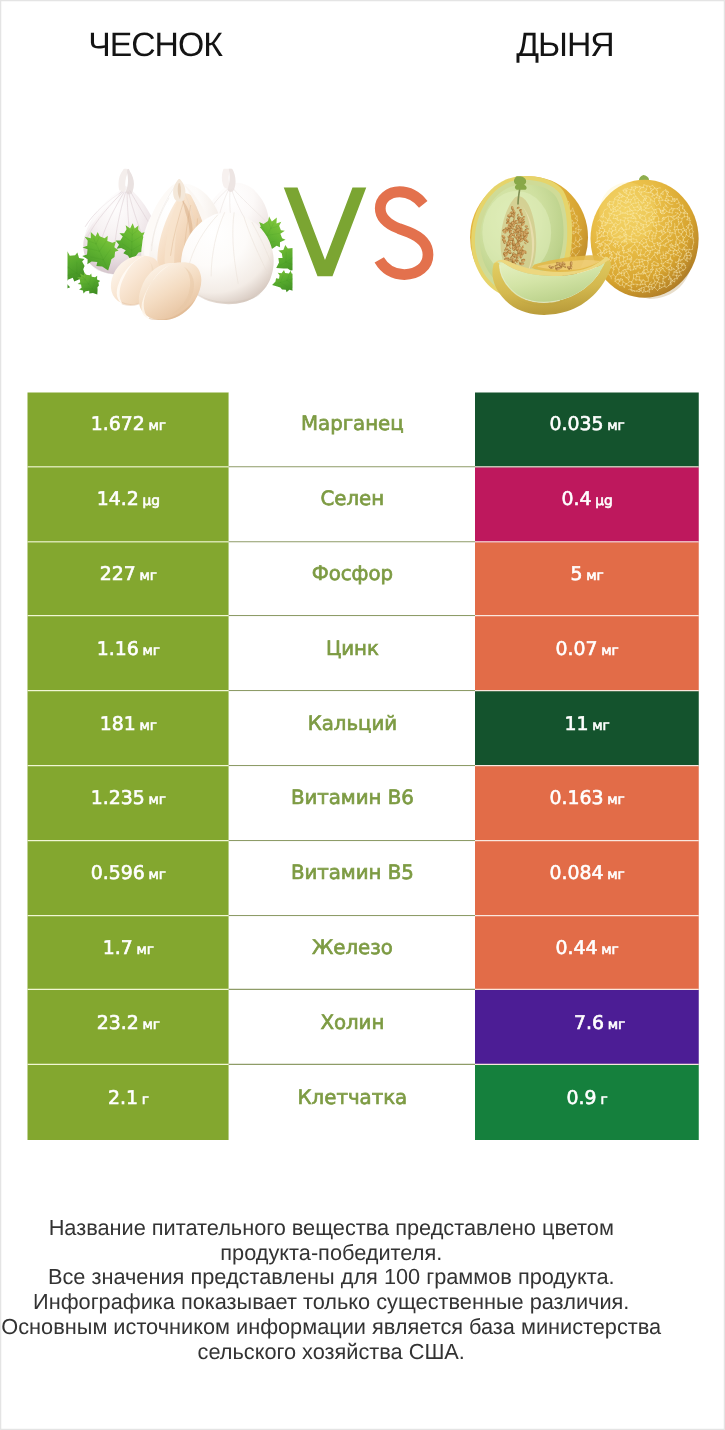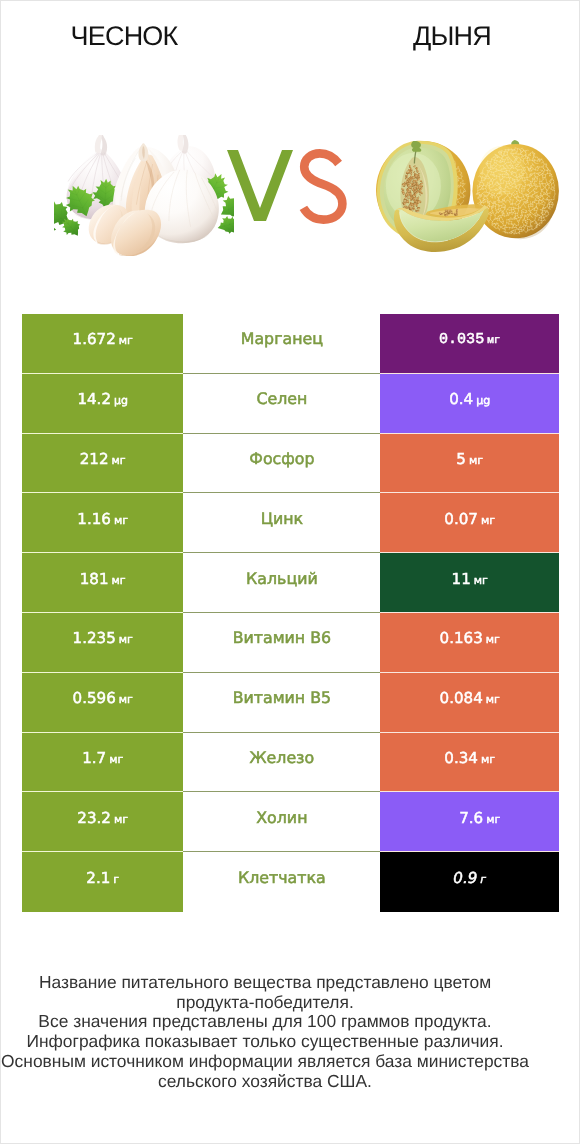--- a/index.html
+++ b/index.html
@@ -3025,29 +3025,29 @@
       </path>
     <path id="vsS" d="M337.6 162.5 C332.6 156.1 325.9 152.4 318.7 152.4 C309.9 152.4 303.2 158.1 303.2 165.7 C303.2 173.4 309.1 178.2 318.3 181.9 L325.9 184.7 C335.1 188.3 341.4 194.4 341.4 202.8 C341.4 212.1 333.4 218.6 322.5 218.6 C313.7 218.6 306.6 214.1 302.4 206.9" fill="none" stroke-width="8.6" stroke="#e3714d">
         <title>S</title>
       </path>
   </svg>
   <table class="tbl">
       <tbody id="tbody">
         <tr>
           <td class="cL" style="background: rgb(131, 167, 47); border-bottom-color: rgb(241, 247, 211);"><span class="num">1.672</span><span class="unit">мг</span></td>
           <td class="cM" style="border-bottom-color: rgb(142, 156, 104);"><span class="nm" style="color: rgb(125, 155, 67);">Марганец</span></td>
-          <td class="cR" style="background: #701a75; border-bottom-color: rgb(250, 231, 222); font-family: Liberation Mono, monospace;"><span class="num">0.035</span><span class="unit">мг</span></td>
+          <td class="cR" style="background: #14532d; border-bottom-color: rgb(250, 231, 222);"><span class="num">0.035</span><span class="unit">мг</span></td>
         </tr>
         <tr>
           <td class="cL" style="background: rgb(131, 167, 47); border-bottom-color: rgb(241, 247, 211);"><span class="num">14.2</span><span class="unit">µg</span></td>
           <td class="cM" style="border-bottom-color: rgb(142, 156, 104);"><span class="nm" style="color: rgb(125, 155, 67);">Селен</span></td>
-          <td class="cR" style="background: #8b5cf6; border-bottom-color: rgb(250, 231, 222);"><span class="num">0.4</span><span class="unit">µg</span></td>
+          <td class="cR" style="background: #be185d; border-bottom-color: rgb(250, 231, 222);"><span class="num">0.4</span><span class="unit">µg</span></td>
         </tr>
         <tr>
-          <td class="cL" style="background: rgb(131, 167, 47); border-bottom-color: rgb(241, 247, 211);"><span class="num">212</span><span class="unit">мг</span></td>
+          <td class="cL" style="background: rgb(131, 167, 47); border-bottom-color: rgb(241, 247, 211);"><span class="num">227</span><span class="unit">мг</span></td>
           <td class="cM" style="border-bottom-color: rgb(142, 156, 104);"><span class="nm" style="color: rgb(125, 155, 67);">Фосфор</span></td>
           <td class="cR" style="background: rgb(226, 108, 72); border-bottom-color: rgb(250, 231, 222);"><span class="num">5</span><span class="unit">мг</span></td>
         </tr>
         <tr>
           <td class="cL" style="background: rgb(131, 167, 47); border-bottom-color: rgb(241, 247, 211);"><span class="num">1.16</span><span class="unit">мг</span></td>
           <td class="cM" style="border-bottom-color: rgb(142, 156, 104);"><span class="nm" style="color: rgb(125, 155, 67);">Цинк</span></td>
           <td class="cR" style="background: rgb(226, 108, 72); border-bottom-color: rgb(250, 231, 222);"><span class="num">0.07</span><span class="unit">мг</span></td>
         </tr>
         <tr>
           <td class="cL" style="background: rgb(131, 167, 47); border-bottom-color: rgb(241, 247, 211);"><span class="num">181</span><span class="unit">мг</span></td>
@@ -3060,31 +3060,31 @@
           <td class="cR" style="background: rgb(226, 108, 72); border-bottom-color: rgb(250, 231, 222);"><span class="num">0.163</span><span class="unit">мг</span></td>
         </tr>
         <tr>
           <td class="cL" style="background: rgb(131, 167, 47); border-bottom-color: rgb(241, 247, 211);"><span class="num">0.596</span><span class="unit">мг</span></td>
           <td class="cM" style="border-bottom-color: rgb(142, 156, 104);"><span class="nm" style="color: rgb(125, 155, 67);">Витамин B5</span></td>
           <td class="cR" style="background: rgb(226, 108, 72); border-bottom-color: rgb(250, 231, 222);"><span class="num">0.084</span><span class="unit">мг</span></td>
         </tr>
         <tr>
           <td class="cL" style="background: rgb(131, 167, 47); border-bottom-color: rgb(241, 247, 211);"><span class="num">1.7</span><span class="unit">мг</span></td>
           <td class="cM" style="border-bottom-color: rgb(142, 156, 104);"><span class="nm" style="color: rgb(125, 155, 67);">Железо</span></td>
-          <td class="cR" style="background: rgb(226, 108, 72); border-bottom-color: rgb(250, 231, 222);"><span class="num">0.34</span><span class="unit">мг</span></td>
+          <td class="cR" style="background: rgb(226, 108, 72); border-bottom-color: rgb(250, 231, 222);"><span class="num">0.44</span><span class="unit">мг</span></td>
         </tr>
         <tr>
           <td class="cL" style="background: rgb(131, 167, 47); border-bottom-color: rgb(241, 247, 211);"><span class="num">23.2</span><span class="unit">мг</span></td>
           <td class="cM" style="border-bottom-color: rgb(142, 156, 104);"><span class="nm" style="color: rgb(125, 155, 67);">Холин</span></td>
-          <td class="cR" style="background: #8b5cf6; border-bottom-color: rgb(250, 231, 222); padding-left: 20px;"><span class="num">7.6</span><span class="unit">мг</span></td>
+          <td class="cR" style="background: #4c1d95; border-bottom-color: rgb(250, 231, 222); padding-left: 20px;"><span class="num">7.6</span><span class="unit">мг</span></td>
         </tr>
         <tr>
           <td class="cL" style="background: rgb(131, 167, 47); border-bottom-color: rgb(241, 247, 211);"><span class="num">2.1</span><span class="unit">г</span></td>
           <td class="cM" style="border-bottom-color: rgb(142, 156, 104);"><span class="nm" style="color: rgb(125, 155, 67);">Клетчатка</span></td>
-          <td class="cR" style="background: #000000; border-bottom-color: rgb(250, 231, 222); font-style: italic;"><span class="num">0.9</span><span class="unit">г</span></td>
+          <td class="cR" style="background: #15803d; border-bottom-color: rgb(250, 231, 222);"><span class="num">0.9</span><span class="unit">г</span></td>
         </tr>
       </tbody>
     </table>
   <div class="note" id="note">
       <div>Название питательного вещества представлено цветом</div>
       <div>продукта-победителя.</div>
       <div>Все значения представлены для 100 граммов продукта.</div>
       <div>Инфографика показывает только существенные различия.</div>
       <div>Основным источником информации является база министерства</div>
       <div>сельского хозяйства США.</div>

